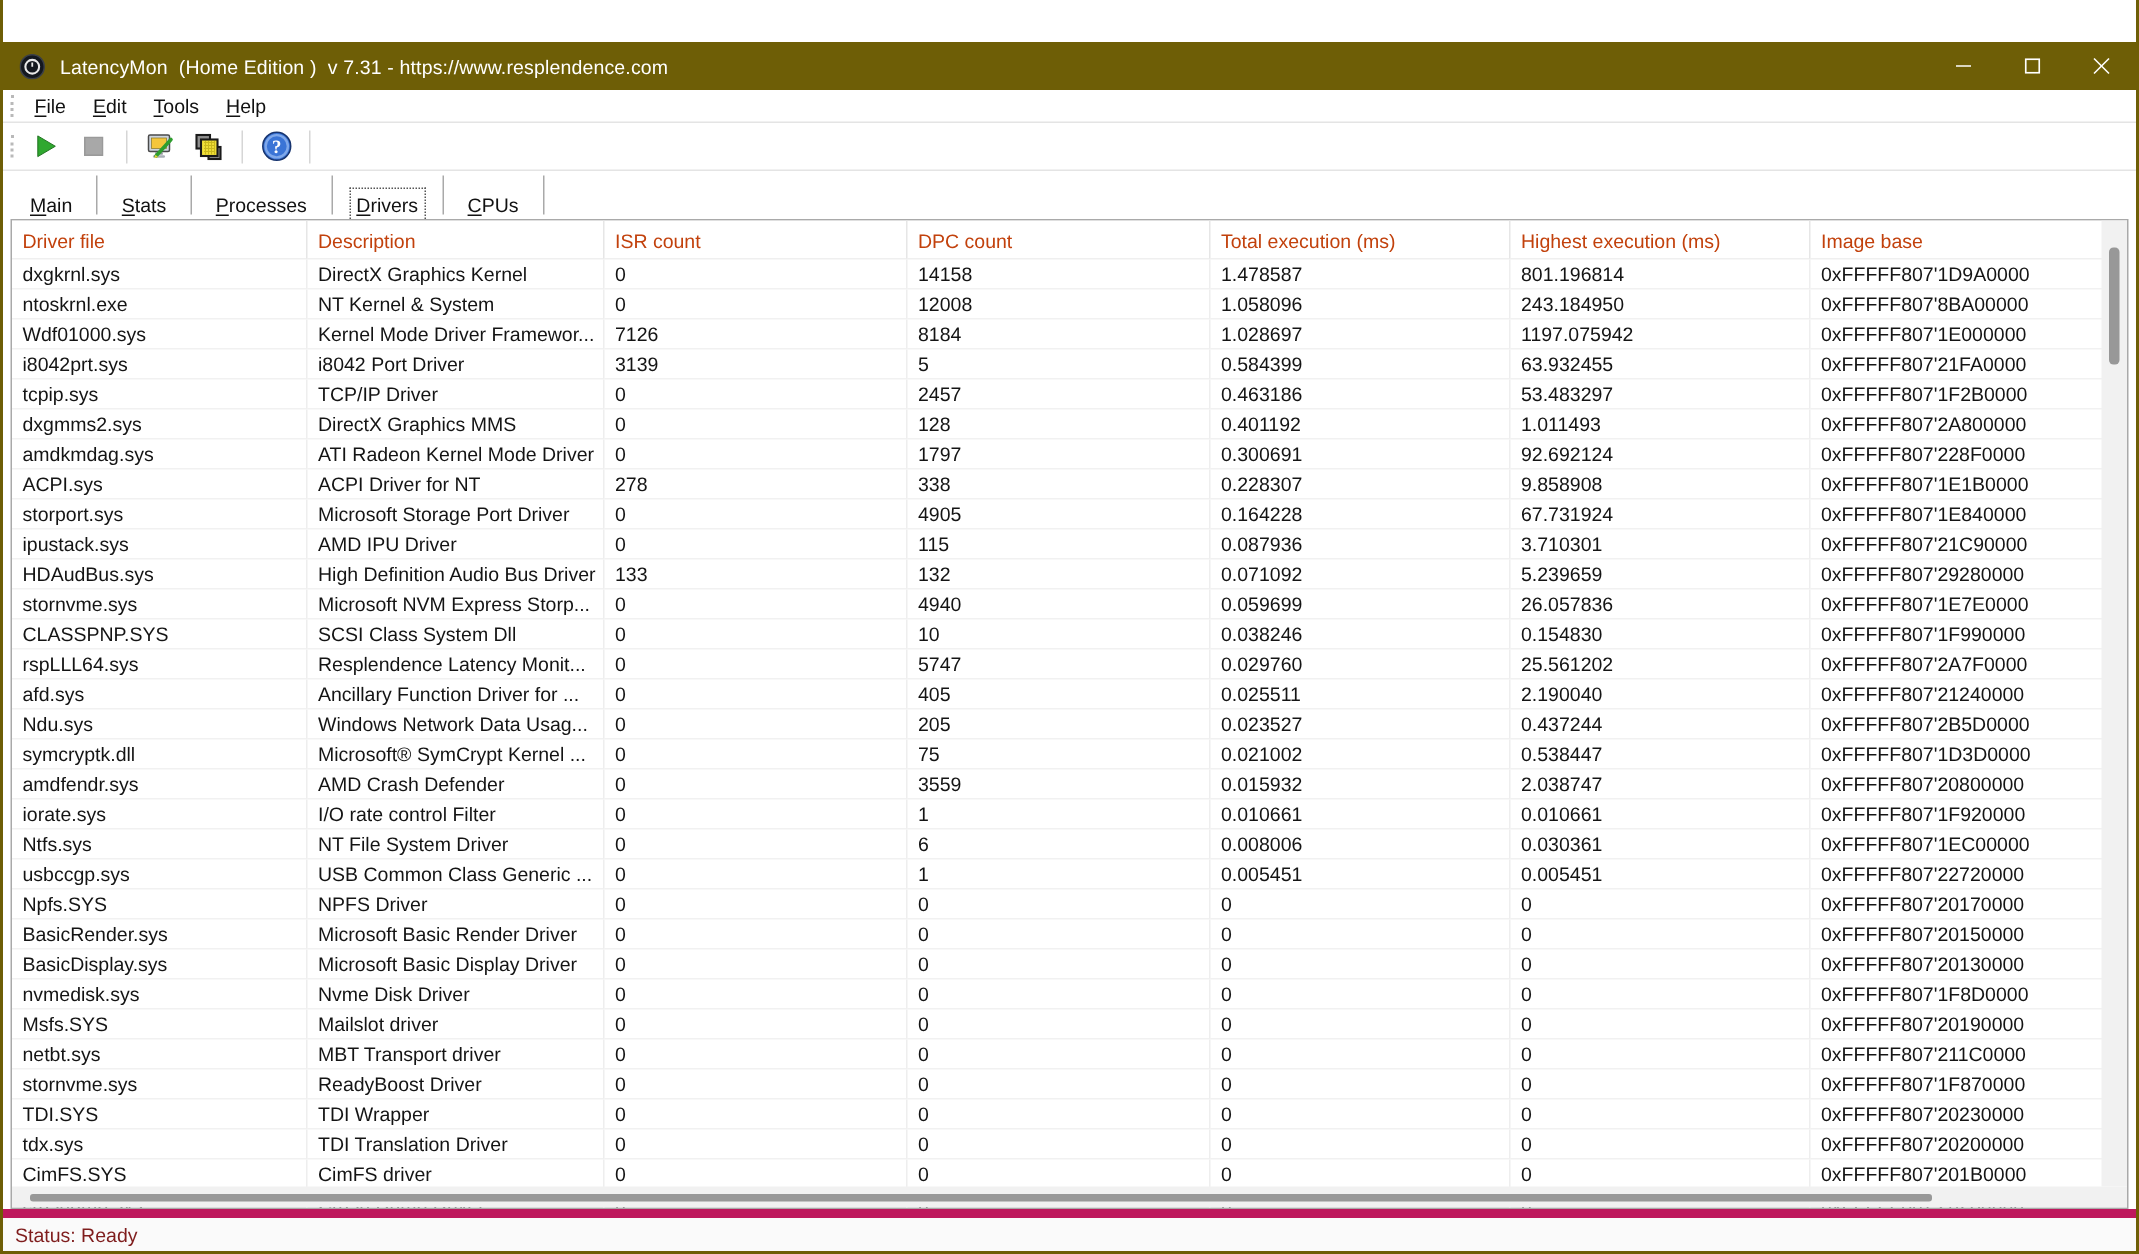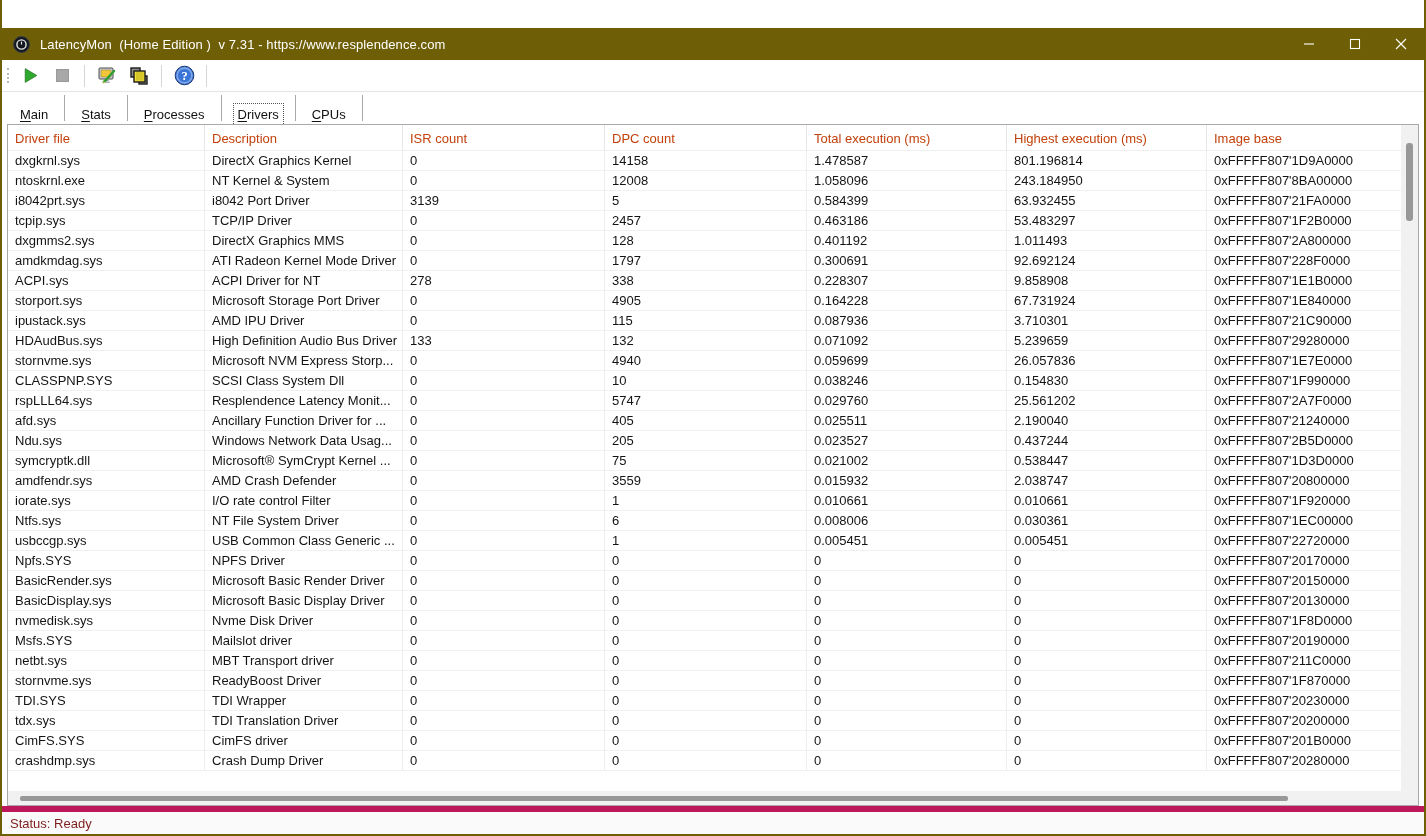--- a/index.html
+++ b/index.html
@@ -69,20 +69,24 @@
       </div>
       <div class="win-btn">
         <svg width="12" height="12">
             <line x1="1" y1="1" x2="11" y2="11" stroke="#fff" stroke-width="1.1"></line>
             <line x1="11" y1="1" x2="1" y2="11" stroke="#fff" stroke-width="1.1"></line>
           </svg>
       </div>
     </div>
   </div>
 
+  <div class="menubar">
+    <span class="gripper"></span>
+    <span id="menu-items"><span class="menu-item"><span class="ul">F</span>ile</span><span class="menu-item"><span class="ul">E</span>dit</span><span class="menu-item"><span class="ul">T</span>ools</span><span class="menu-item"><span class="ul">H</span>elp</span></span>
+  </div>
 
   <div class="toolbar">
     <span class="gripper"></span>
     <div class="tb-btn">
       <svg width="17" height="17" viewBox="0 0 16 16">
         <polygon points="3,1.5 14,8 3,14.5" fill="#2fa82f" stroke="#1c6e1c" stroke-width="0.6"></polygon>
       </svg>
     </div>
     <div class="tb-btn">
       <svg width="13" height="13" viewBox="0 0 12 12">
@@ -155,20 +159,29 @@
         <div class="lv-row">
           <div class="lv-cell c0">ntoskrnl.exe</div>
           <div class="lv-cell c1">NT Kernel &amp; System</div>
           <div class="lv-cell c2">0</div>
           <div class="lv-cell c3">12008</div>
           <div class="lv-cell c4">1.058096</div>
           <div class="lv-cell c5">243.184950</div>
           <div class="lv-cell c6">0xFFFFF807'8BA00000</div>
         </div>
         <div class="lv-row">
+          <div class="lv-cell c0">Wdf01000.sys</div>
+          <div class="lv-cell c1">Kernel Mode Driver Framewor...</div>
+          <div class="lv-cell c2">7126</div>
+          <div class="lv-cell c3">8184</div>
+          <div class="lv-cell c4">1.028697</div>
+          <div class="lv-cell c5">1197.075942</div>
+          <div class="lv-cell c6">0xFFFFF807'1E000000</div>
+        </div>
+        <div class="lv-row">
           <div class="lv-cell c0">i8042prt.sys</div>
           <div class="lv-cell c1">i8042 Port Driver</div>
           <div class="lv-cell c2">3139</div>
           <div class="lv-cell c3">5</div>
           <div class="lv-cell c4">0.584399</div>
           <div class="lv-cell c5">63.932455</div>
           <div class="lv-cell c6">0xFFFFF807'21FA0000</div>
         </div>
         <div class="lv-row">
           <div class="lv-cell c0">tcpip.sys</div>

